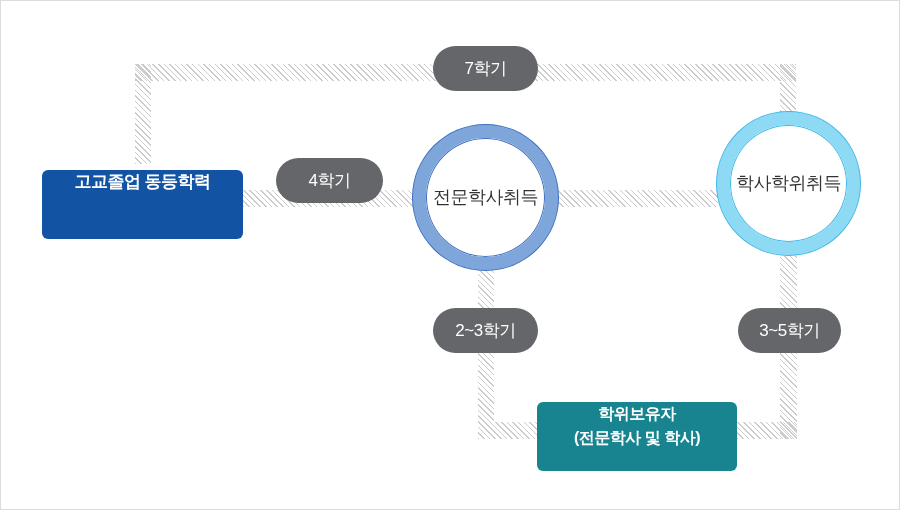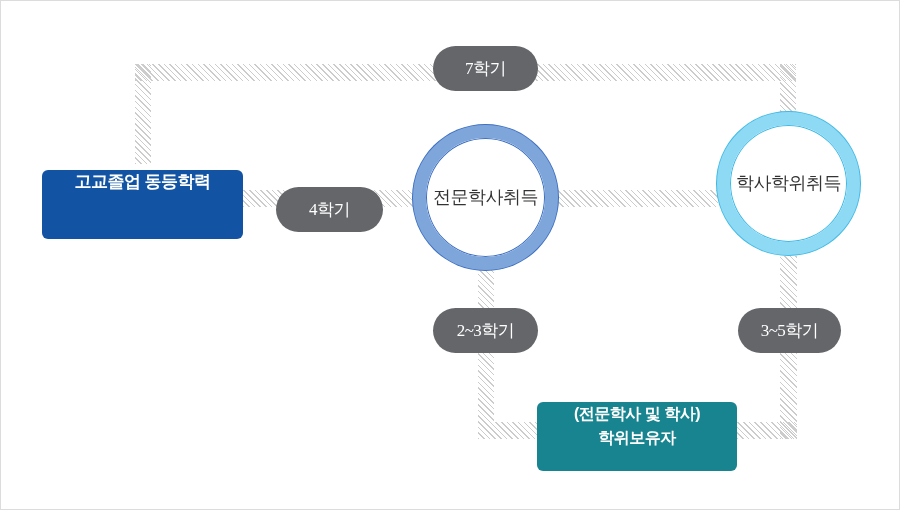--- a/index.html
+++ b/index.html
@@ -101,24 +101,23 @@
     height: 45px;
     border-radius: 23px;
     background: #64666a;
     color: #ffffff;
     font-size: 17px;
     font-weight: 500;
     display: flex;
     align-items: center;
     justify-content: center;
     letter-spacing: -0.5px;
-    font-family: Liberation Serif, serif;
   }
   .pill-top          { left: 432px; top: 45px;  width: 105px; }
-  .pill-mid-left     { left: 275px; top: 186px; width: 107px; }
+  .pill-mid-left     { left: 275px; top: 157px; width: 107px; }
   .pill-mid-right    { left: 585px; top: 173px; width: 105px; }
   .pill-bottom-left  { left: 432px; top: 307px; width: 105px; }
   .pill-bottom-right { left: 737px; top: 307px; width: 103px; }
 </style>
 </head>
 <body>
 
 <div class="stage">
 
   <div class="hatch v-tl"></div>
@@ -137,22 +136,22 @@
   </div>
   <div class="circle-node circle-bachelor">
     <span>학사학위</span>
     <span>취득</span>
   </div>
 
   <div class="rect-node start-box">
     <span>고교졸업 동등학력</span>
   </div>
   <div class="rect-node holder-box">
+    <span>학위보유자</span>
     <span>(전문학사 및 학사)</span>
-    <span>학위보유자</span>
   </div>
 
   <div class="pill pill-top">
     <span>7학기</span>
   </div>
   <div class="pill pill-mid-left">
     <span>4학기</span>
   </div>
   <div class="pill pill-bottom-left">
     <span>2~3학기</span>

